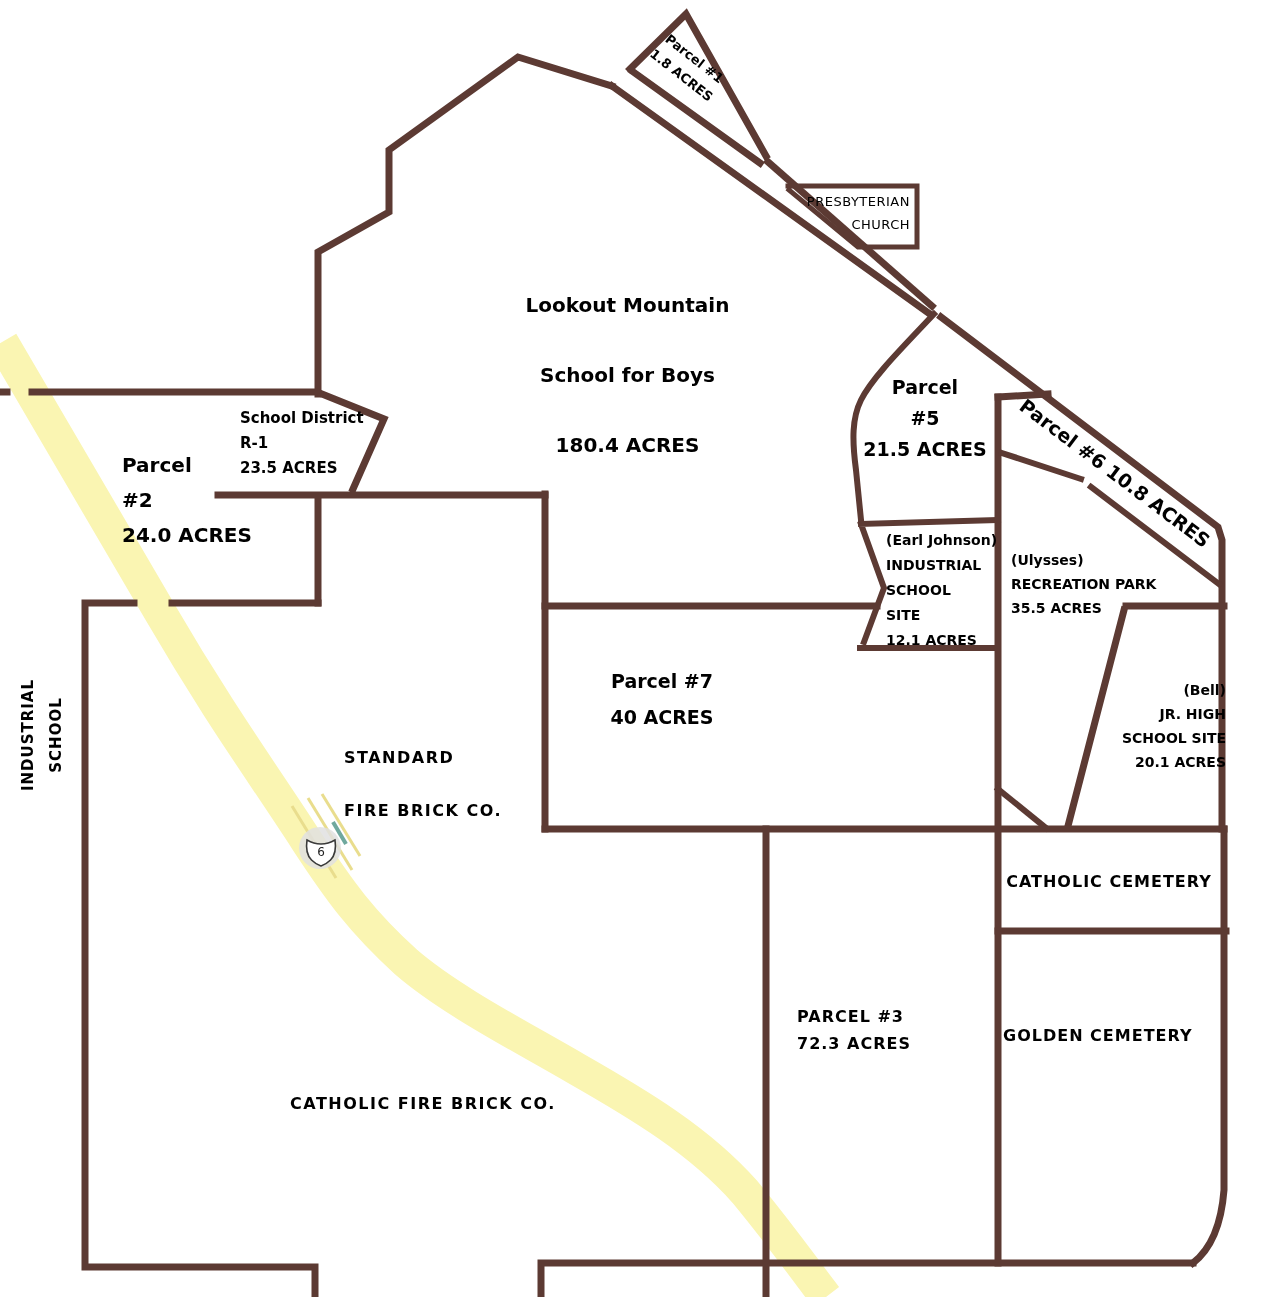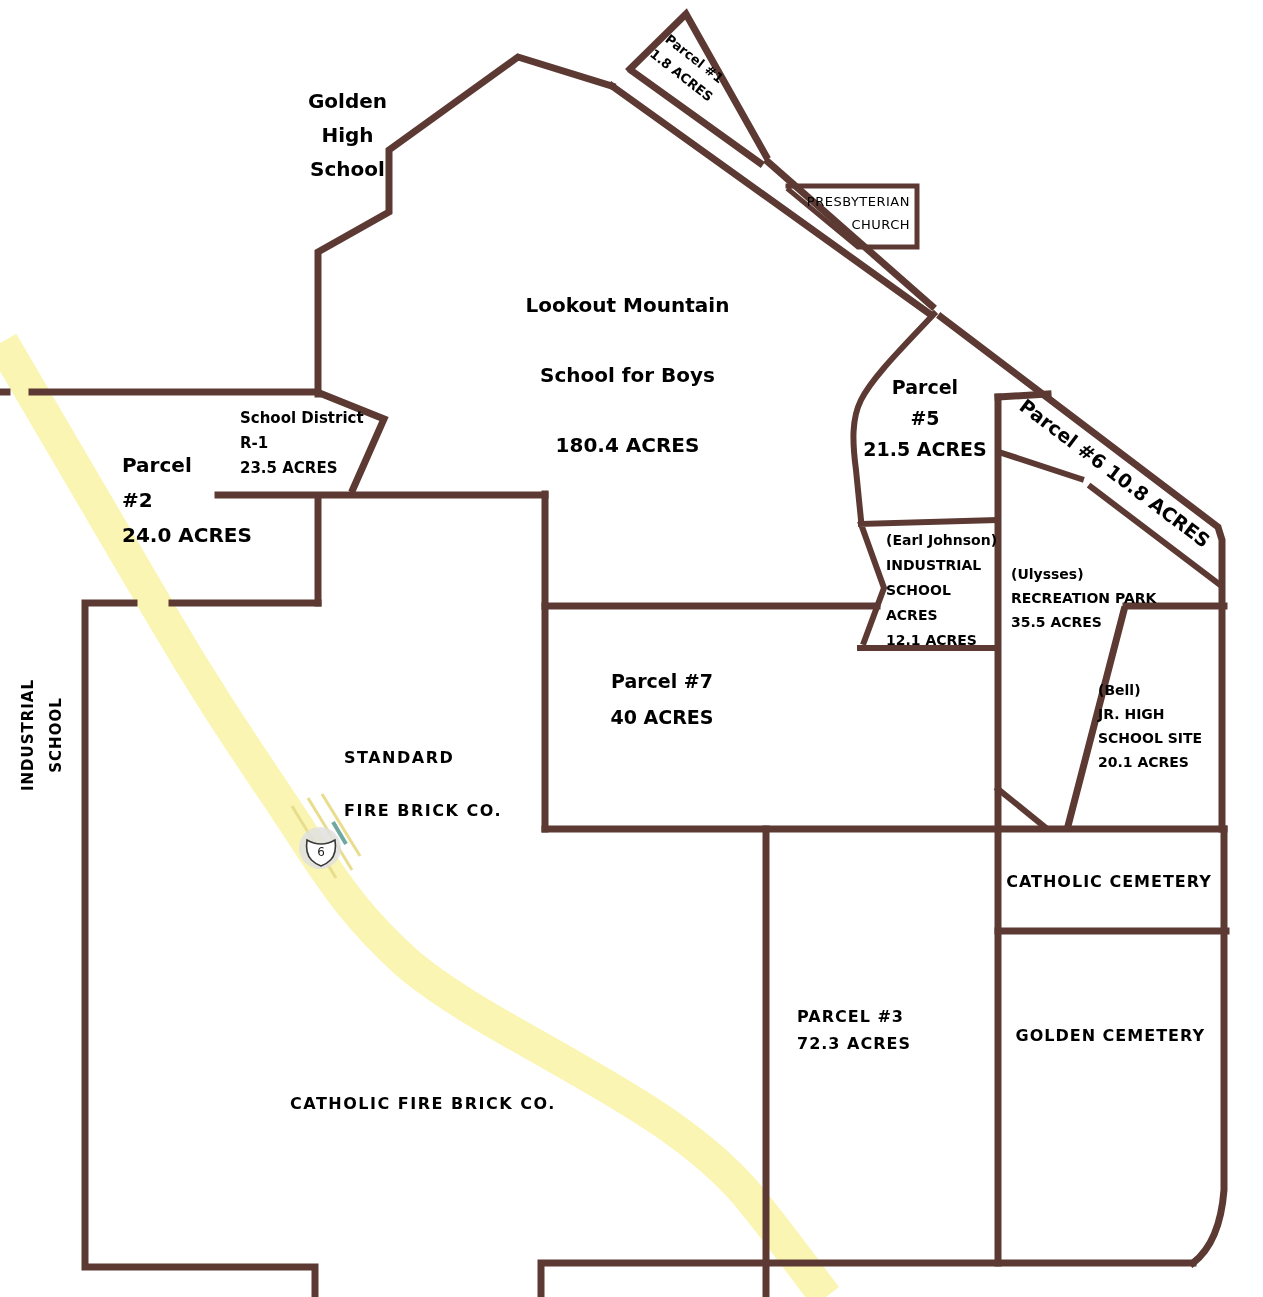--- a/index.html
+++ b/index.html
@@ -19,28 +19,28 @@
   .lbl-parcel1{left:618px;top:46px;width:140px;text-align:center;font-size:13px;font-weight:bold;line-height:21px;
                transform:rotate(38deg);transform-origin:center;}
   .lbl-presb{left:798px;top:190px;width:112px;text-align:right;font-size:13px;line-height:23px;letter-spacing:.5px;}
   .lbl-lookout{left:480px;top:270px;width:295px;text-align:center;font-size:20px;font-weight:bold;line-height:70px;}
   .lbl-district{left:240px;top:406px;font-size:15px;font-weight:bold;line-height:25px;}
   .lbl-parcel2{left:122px;top:448px;font-size:20px;font-weight:bold;line-height:35px;}
   .lbl-parcel5{left:858px;top:372px;width:134px;text-align:center;font-size:19px;font-weight:bold;line-height:31px;}
   .lbl-parcel6{left:980px;top:462px;width:270px;text-align:center;font-size:19px;font-weight:bold;
                transform:rotate(37deg);transform-origin:center;}
   .lbl-earl{left:886px;top:528px;font-size:14px;font-weight:bold;line-height:25px;}
-  .lbl-ulysses{left:1011px;top:548px;font-size:14px;font-weight:bold;line-height:24px;margin-top:14px;}
+  .lbl-ulysses{left:1011px;top:548px;font-size:14px;font-weight:bold;line-height:24px;}
   .lbl-parcel7{left:594px;top:663px;width:136px;text-align:center;font-size:19px;font-weight:bold;line-height:36px;}
   .lbl-parcel8{left:794px;top:666px;width:148px;text-align:center;font-size:19px;font-weight:bold;line-height:36px;}
-  .lbl-bell{left:1098px;top:678px;width:128px;text-align:left;font-size:14px;font-weight:bold;line-height:24px;}
+  .lbl-bell{left:1098px;top:678px;width:128px;text-align:right;font-size:14px;font-weight:bold;line-height:24px;}
   .lbl-standard1{left:344px;top:731px;font-size:16px;letter-spacing:1.5px;line-height:53px;font-weight:bold;}
   .lbl-catholic{left:1000px;top:872px;width:218px;text-align:center;font-size:16px;letter-spacing:1px;font-weight:bold;}
   .lbl-parcel9{left:797px;top:1003px;font-size:16px;letter-spacing:1px;font-weight:bold;line-height:27px;}
-  .lbl-goldencem{left:1003px;top:1026px;width:202px;text-align:right;font-size:16px;letter-spacing:1px;font-weight:bold;}
+  .lbl-goldencem{left:1003px;top:1026px;width:202px;text-align:left;font-size:16px;letter-spacing:1px;font-weight:bold;}
   .lbl-standard2{left:290px;top:1094px;font-size:16px;letter-spacing:1.5px;font-weight:bold;}
   .lbl-industrial{left:-28px;top:707px;width:140px;height:56px;text-align:center;
                   font-size:15px;font-weight:bold;letter-spacing:1px;line-height:28px;
                   transform:rotate(-90deg);transform-origin:center;}
   .shield-num{font-family:"DejaVu Sans", sans-serif;font-size:12px;}
 </style>
 </head>
 <body>
 
 <div class="map">
@@ -80,25 +80,20 @@
       <path d="M 1224,829 L 1224,1190 Q 1220,1242 1193,1263"></path>
       <path stroke-width="5" d="M 788,186 L 917,186 L 917,247 L 858,247 L 789,190"></path>
     </g>
 
     <circle cx="320" cy="848" r="21" fill="#e0e0e0" opacity="0.85"></circle>
     <path d="M 307,840 c 5,3 10,4 14,4 c 4,0 9,-1 14,-4 c 1.5,10 -0.5,16 -4.5,20 c -3,3 -6.5,5 -9.5,6
              c -3,-1 -6.5,-3 -9.5,-6 c -4,-4 -6,-10 -4.5,-20 z" fill="#ffffff" stroke="#3a3a3a" stroke-width="1.6"></path>
     <text class="shield-num" x="321" y="856" text-anchor="middle" fill="#222">6</text>
   </svg>
 
-  <div class="lbl lbl-golden">
-    <span class="ln">Golden</span>
-    <span class="ln">High</span>
-    <span class="ln">School</span>
-  </div>
 
   <div class="lbl lbl-parcel1">
     <span class="ln">Parcel #1</span>
     <span class="ln">1.8 ACRES</span>
   </div>
 
   <div class="lbl lbl-presb">
     <span class="ln">PRESBYTERIAN</span>
     <span class="ln">CHURCH</span>
   </div>
@@ -128,21 +123,21 @@
   </div>
 
   <div class="lbl lbl-parcel6">
     <span class="ln">Parcel #6 10.8 ACRES</span>
   </div>
 
   <div class="lbl lbl-earl">
     <span class="ln">(Earl Johnson)</span>
     <span class="ln">INDUSTRIAL</span>
     <span class="ln">SCHOOL</span>
-    <span class="ln">ACRES</span>
+    <span class="ln">SITE</span>
     <span class="ln">12.1 ACRES</span>
   </div>
 
   <div class="lbl lbl-ulysses">
     <span class="ln">(Ulysses)</span>
     <span class="ln">RECREATION PARK</span>
     <span class="ln">35.5 ACRES</span>
   </div>
 
   <div class="lbl lbl-parcel7">

